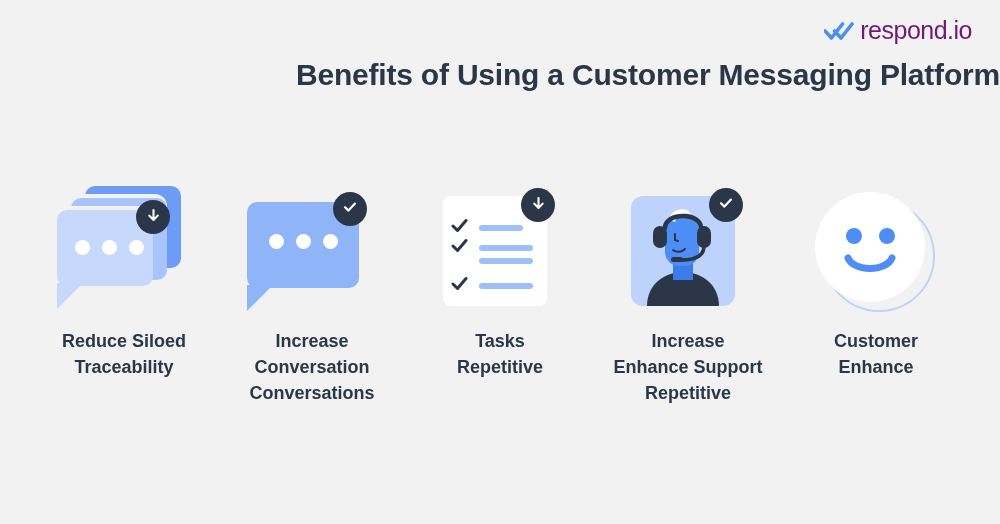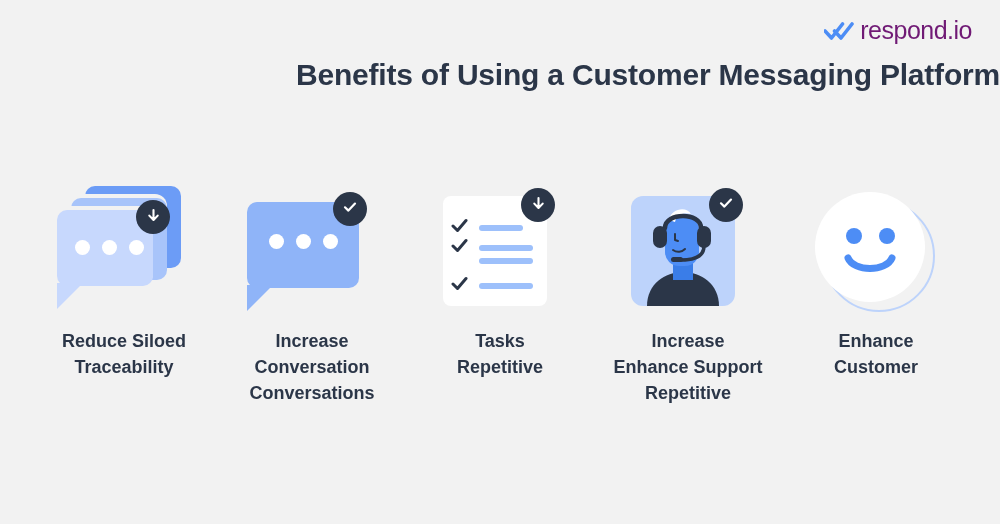--- a/index.html
+++ b/index.html
@@ -316,18 +316,18 @@
       <div class="smiley-ring" style="left:22px; top:22px; width:108px; height:108px;"></div>
       <div class="smiley-face" style="left:14px; top:14px; width:110px; height:110px;">
         <svg width="110" height="110" viewBox="0 0 110 110">
           <circle cx="39" cy="44" r="8" fill="#4d8df5"></circle>
           <circle cx="72" cy="44" r="8" fill="#4d8df5"></circle>
           <path d="M33 66 C39 80 71 80 77 66" fill="none" stroke="#4d8df5" stroke-width="7" stroke-linecap="round"></path>
         </svg>
       </div>
     </div>
     <div class="benefit-label">
+      <div>Customer</div>
       <div>Enhance</div>
-      <div>Customer</div>
     </div>
   </div>
 
 </div>
 
 </body></html>

